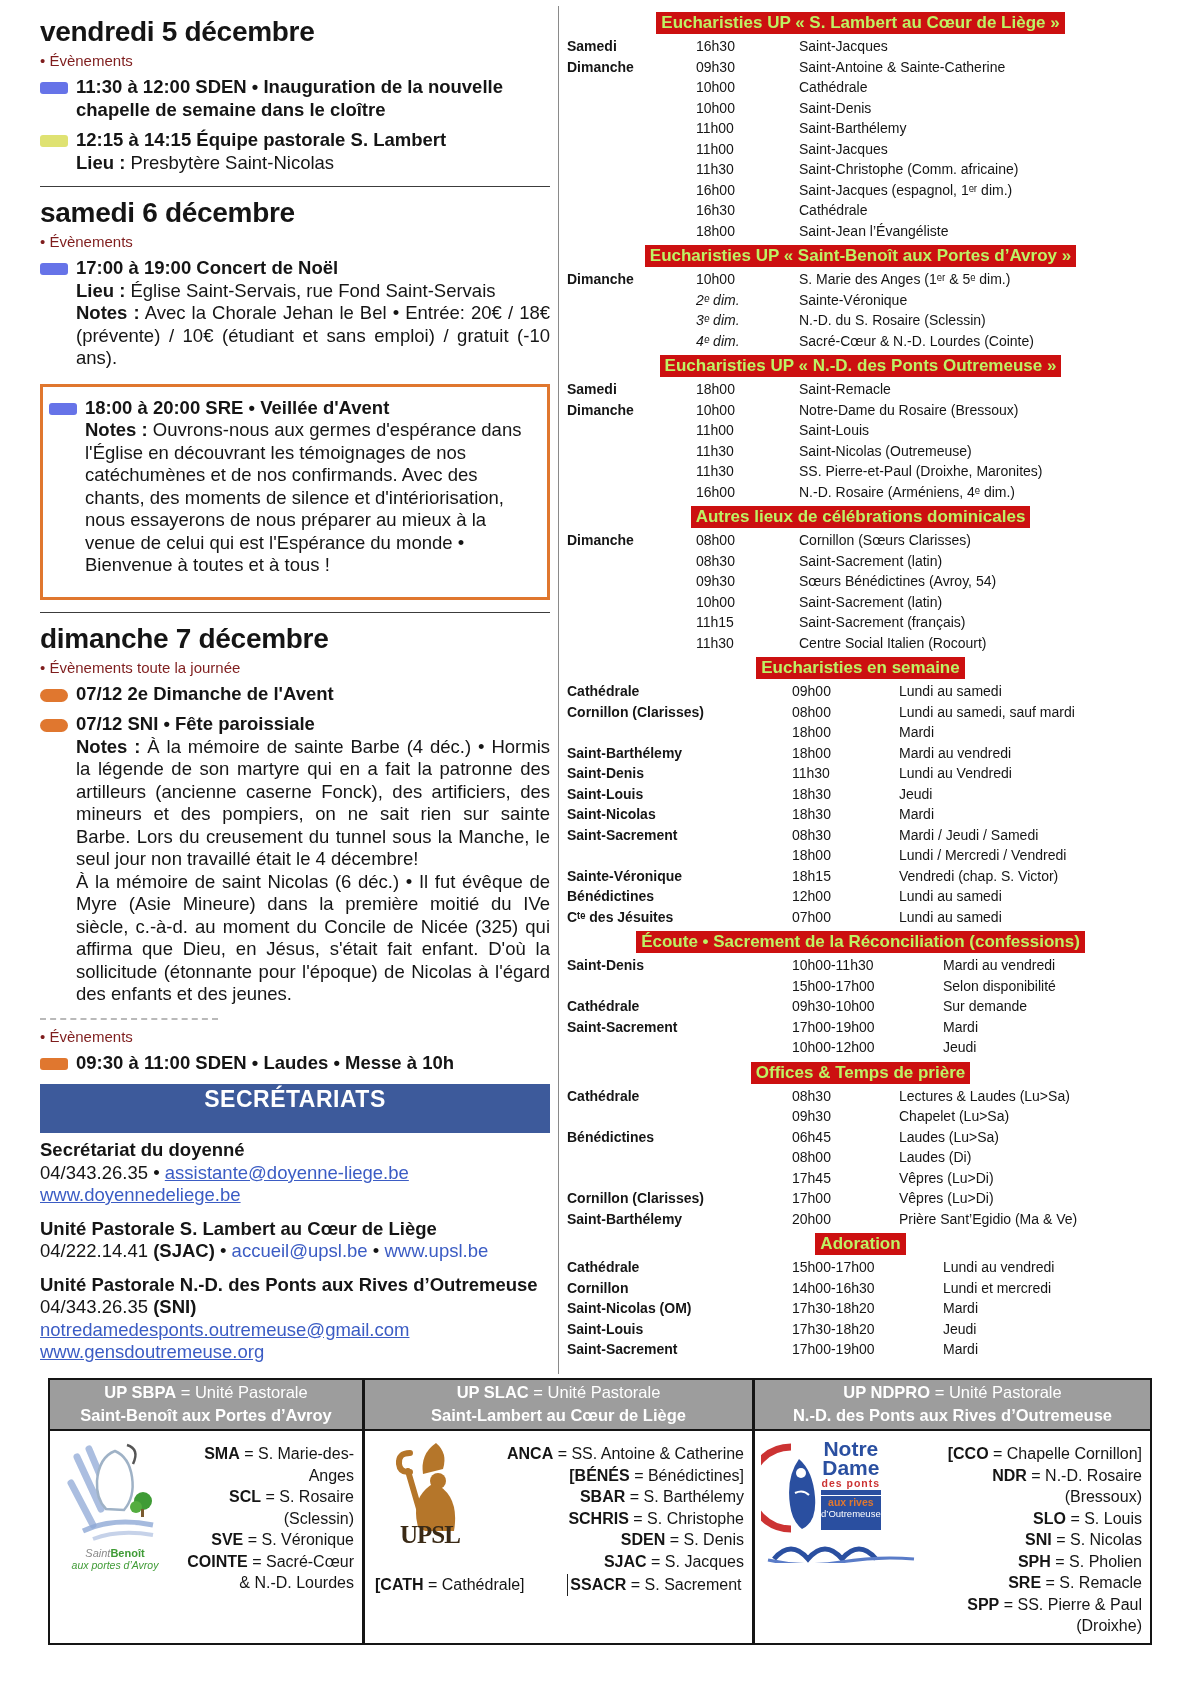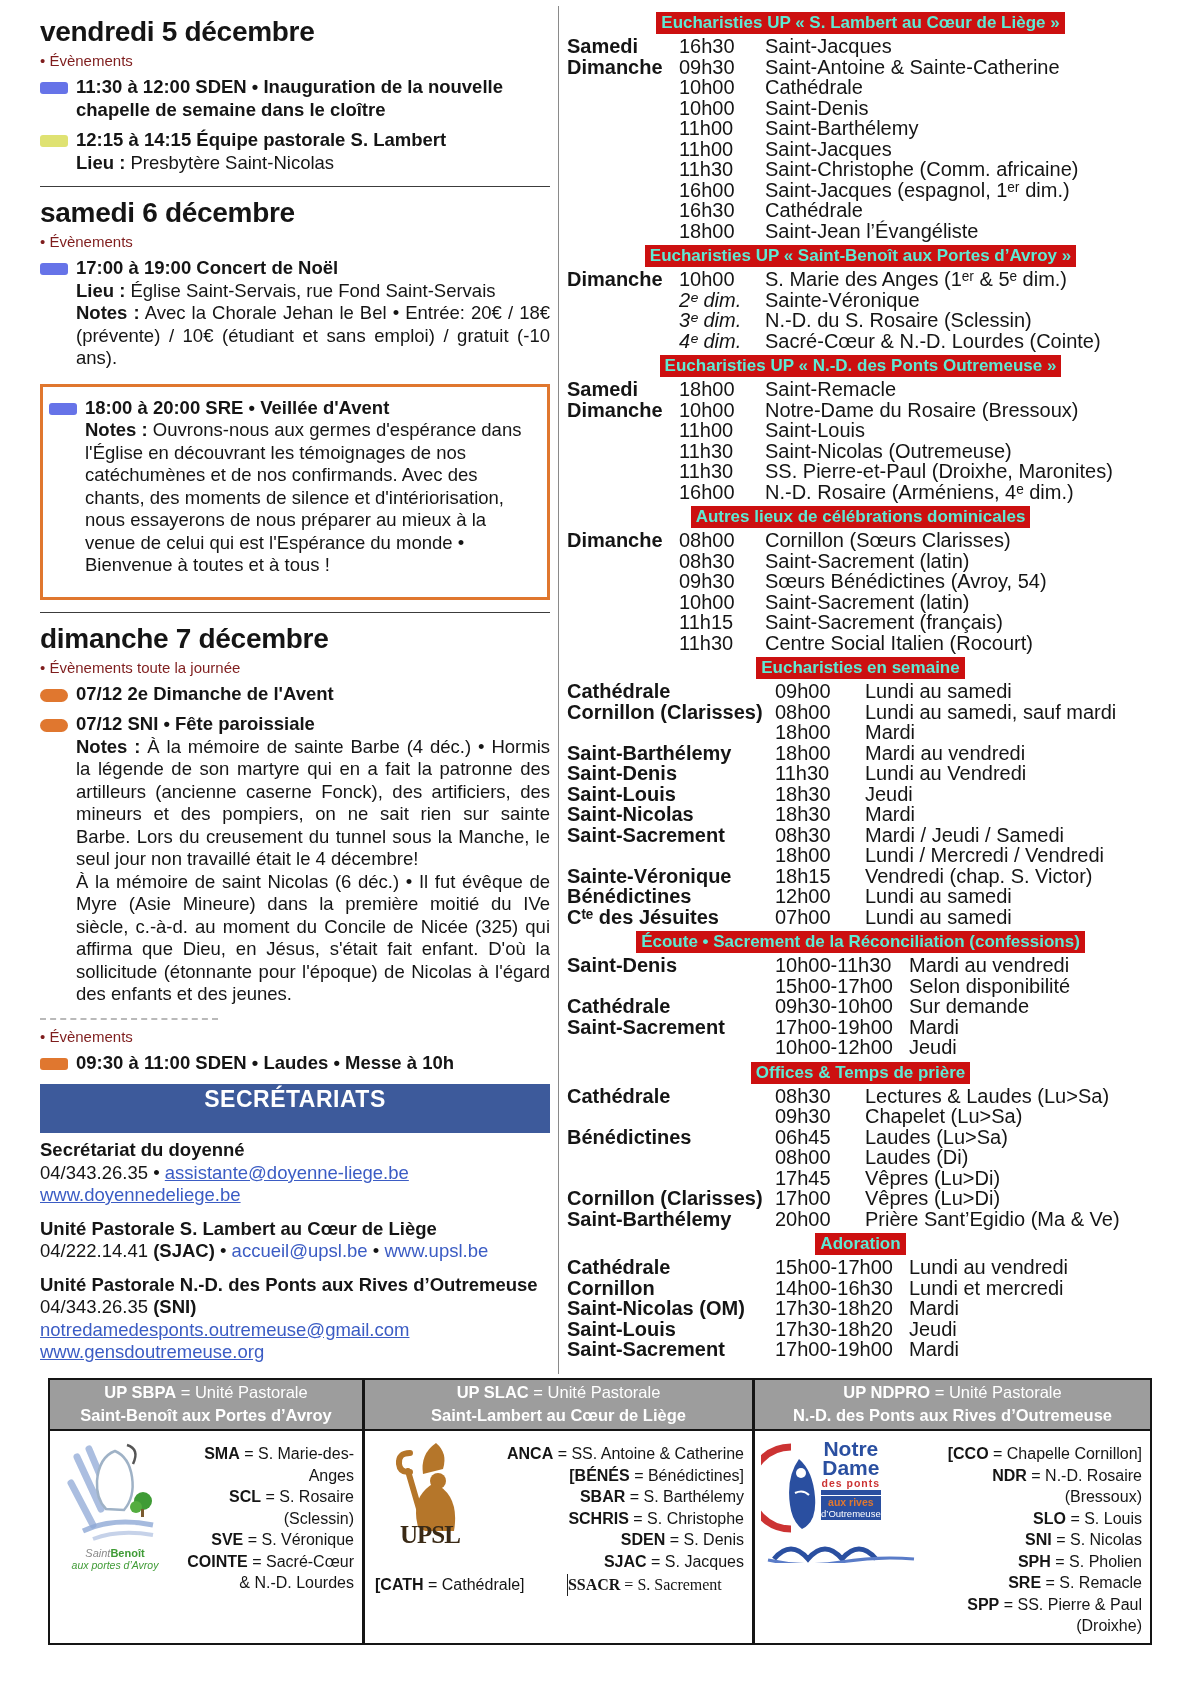--- a/index.html
+++ b/index.html
@@ -33,23 +33,23 @@
   
   .sec-banner { background:var(--banner-blue,#3d5a9b); color:#fff; font-weight:bold;
     font-size:23px; text-align:center; padding:2px 0 20px; margin:10px 0 6px; letter-spacing:.5px; }
   .sec-block { margin:0 0 11px; font-size:18.5px; line-height:22.5px; }
   .sec-name { font-weight:bold; }
   .lnk { color:var(--link-blue,#3b5cc4); text-decoration:none; cursor:pointer; }
   .lnk.u { text-decoration:underline; }
 
   
   .rc-banner-row { text-align:center; margin:4px 0 2px; }
-  .rc-banner { display:inline-block; background:var(--banner-red,#cc1010); color:#5eead4;
+  .rc-banner { display:inline-block; background:var(--banner-red,#cc1010); color:#bef264;
     font-weight:bold; font-size:17px; line-height:22px; padding:0 5px; }
-  .rc-row { display:grid; font-size:20px; line-height:20.5px; }
+  .rc-row { display:grid; font-size:14px; line-height:20.5px;gap:17px; }
   .cols-A .rc-row { grid-template-columns:112px 86px 1fr; }
   .cols-B .rc-row { grid-template-columns:208px 90px 1fr; }
   .cols-C .rc-row { grid-template-columns:208px 134px 1fr; }
   .rc-c1 { font-weight:bold; }
   .ital { font-style:italic; }
 
   
   .footer { display:flex; margin:4px 38px 0 48px; }
   .fbox { border:2px solid #151515; background:#fff; }
   .fbox + .fbox { border-left-width:1px; }
@@ -71,30 +71,30 @@
   .sb-saint { color:#8a8a8a; font-style:italic; }
   .sb-benoit { color:#3f9b35; font-weight:bold; }
   .sb-sub { color:#3f9b35; font-style:italic; font-size:10.5px; }
 
   
   .fbox2 .fbox-body { padding-bottom:2px; }
   .upsl-text { font-family:"Liberation Serif","DejaVu Serif",serif; font-weight:bold;
     color:#3a2a16; font-size:25px; letter-spacing:-1px; margin-top:-14px; }
   .fb2-bottom { display:flex; font-size:16px; line-height:22px; padding:0 8px 4px 10px; }
   .fb2-bl { flex:0 0 52%; }
-  .fb2-br { flex:1; text-align:left; border-left:1.5px solid #222;font-family:Liberation Serif, serif; }
+  .fb2-br { flex:1; text-align:center; border-left:1.5px solid #222; }
 
   
   .nd-wrap { display:flex; align-items:flex-start; }
   .nd-text { text-align:center; margin-left:-6px; }
   .nd-notre,.nd-dame { color:#2a4fa0; font-weight:bold; font-size:21px; line-height:19px; }
   .nd-ponts { color:#cc3333; font-size:10.5px; font-weight:bold; letter-spacing:1px; }
   .nd-bar { height:5px; background:#2a4fa0; margin:1px 4px; }
   .nd-rives { background:#2a4fa0; color:#e07830; font-size:10.5px; font-weight:bold; margin:0 4px; }
-  .nd-outr { background:#2a4fa0; color:#fff; font-size:9.5px; margin:0 4px; padding-bottom:1px; }
+  .nd-outr { background:#2a4fa0; color:#fff; font-size:9.5px; margin:0 4px; padding-bottom:11px; }
 </style>
 </head>
 <body>
 
 <div class="page">
   <div class="columns">
 
     <div class="col-left">
 
       <section>

